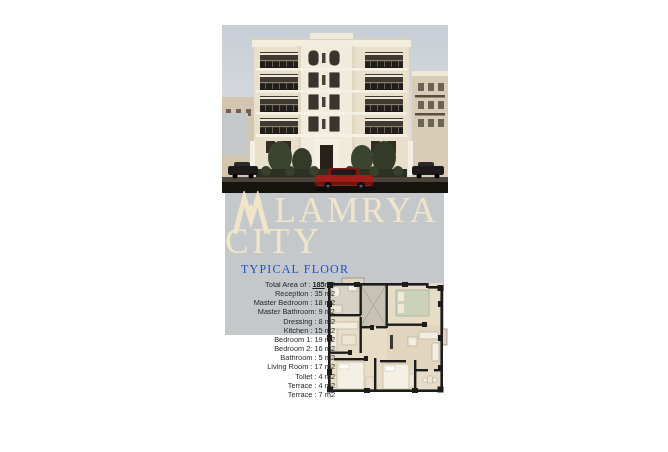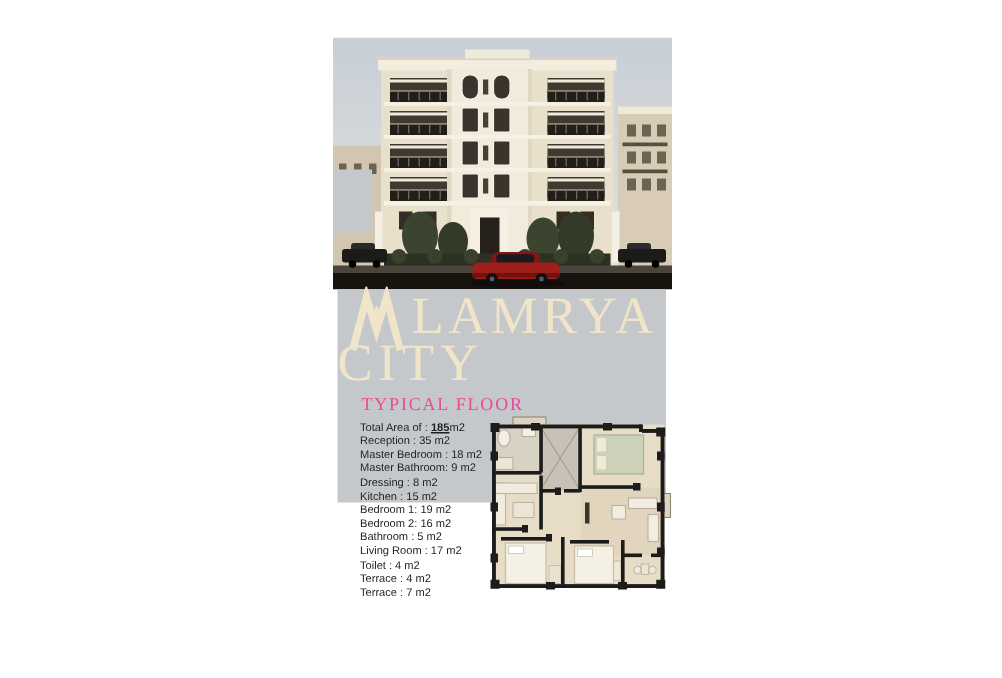--- a/index.html
+++ b/index.html
@@ -17,25 +17,25 @@
             display:flex;align-items:flex-start;justify-content:center;}
   #monogram{width:40px;height:48px;margin-right:4px;margin-top:-2px;color:#f0e5c9;}
   #logo-line1{font-family:"Liberation Serif",serif;font-size:35px;letter-spacing:3px;
               color:#f0e5c9;line-height:1;}
   #logo-line2{position:absolute;left:225px;top:224px;width:219px;
               font-family:"Liberation Serif",serif;font-size:35px;letter-spacing:4px;
               color:#f0e5c9;line-height:1;}
 
   
   #typical{position:absolute;left:241px;top:262px;font-family:"Liberation Serif",serif;
-           font-size:12px;letter-spacing:1.2px;color:#ec4899;z-index:4;}
+           font-size:12px;letter-spacing:1.2px;color:#1d4ed8;z-index:4;}
 
   
   #specs{position:absolute;left:240px;top:280px;width:95px;z-index:4;
-         font-size:7.4px;line-height:9.15px;color:#1f1f1f;}
+         font-size:7.4px;line-height:9.15px;color:#1f1f1f;text-align:right;}
   #specs .total b{font-weight:bold;text-decoration:underline;}
 
   
   #plan{position:absolute;left:324px;top:277px;width:124px;height:119px;z-index:3;}
 </style>
 </head>
 <body>
 
 <div id="page">
 

